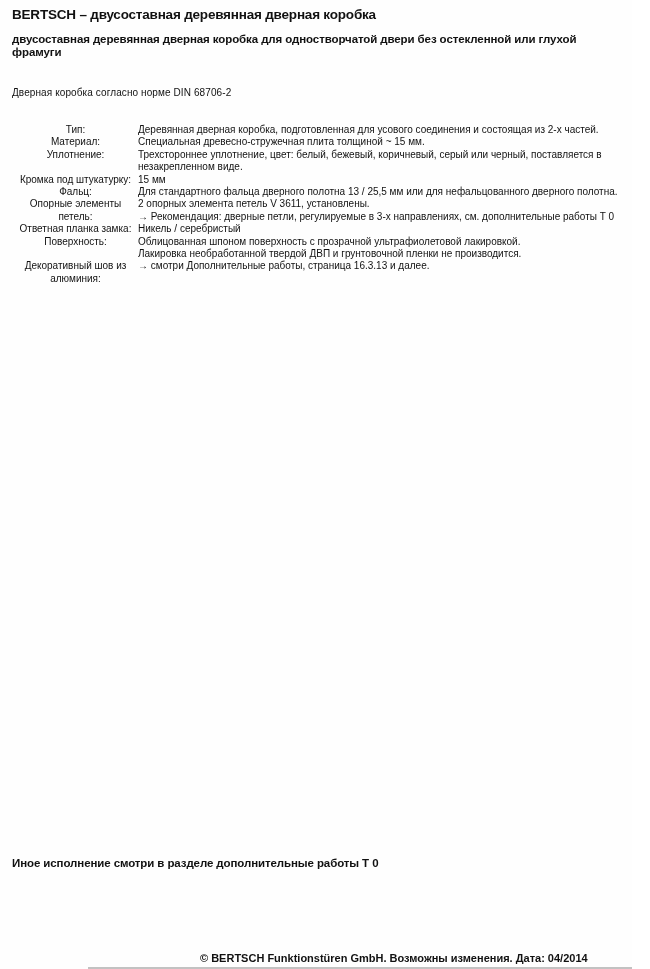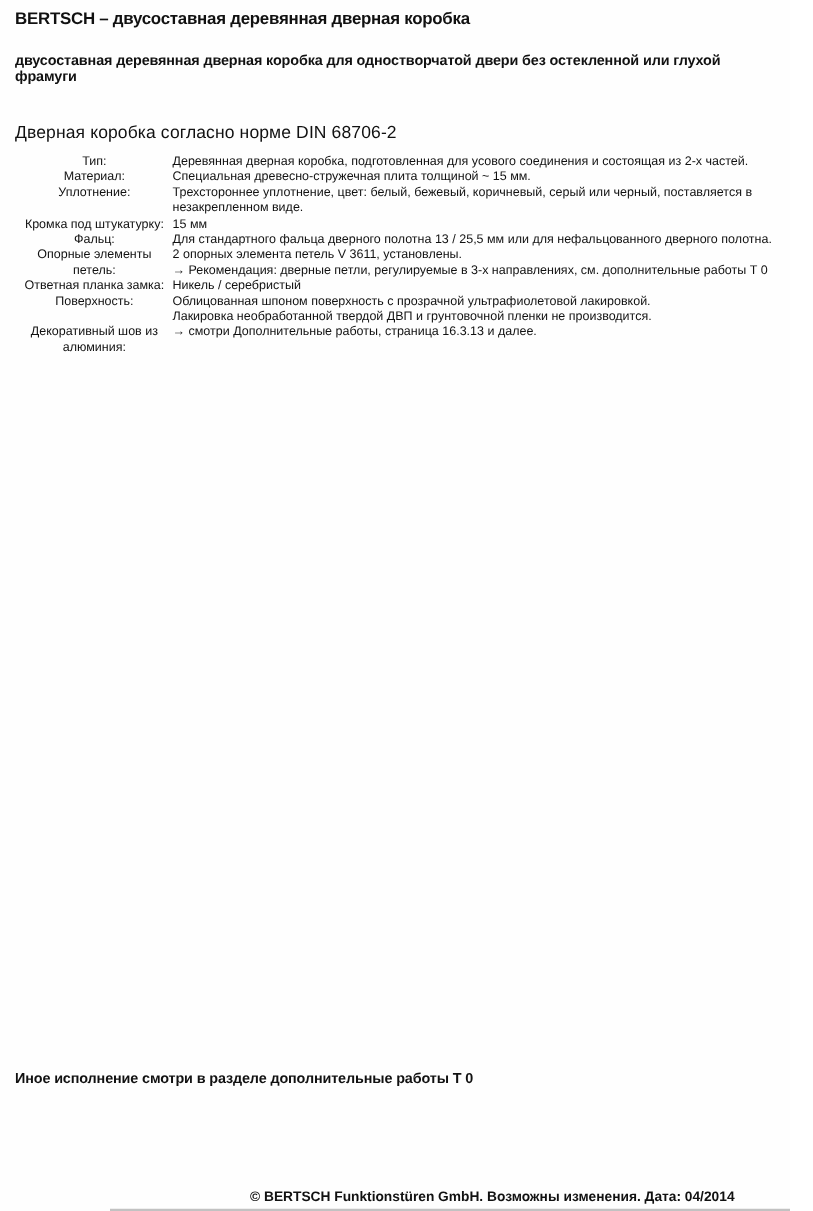--- a/index.html
+++ b/index.html
@@ -23,27 +23,27 @@
     font-size: 13.5px;
     font-weight: bold;
     letter-spacing: -0.2px;
     line-height: 16px;
   }
   .doc-subtitle {
     font-size: 11.5px;
     font-weight: bold;
     letter-spacing: -0.1px;
     line-height: 13px;
-    margin-top: 20px;
+    margin-top: 10px;
     max-width: 628px;
   }
   .norm-line {
     position: absolute;
-    left: 12px; top: 97px;
-    font-size: 14px;
+    left: 12px; top: 87px;
+    font-size: 10px;
     letter-spacing: 0.1px;
   }
   .spec-list {
     position: absolute;
     left: 13px; top: 124px;
     width: 626px;
     font-size: 10px;
     line-height: 12.4px;
   }
   .spec-row {

